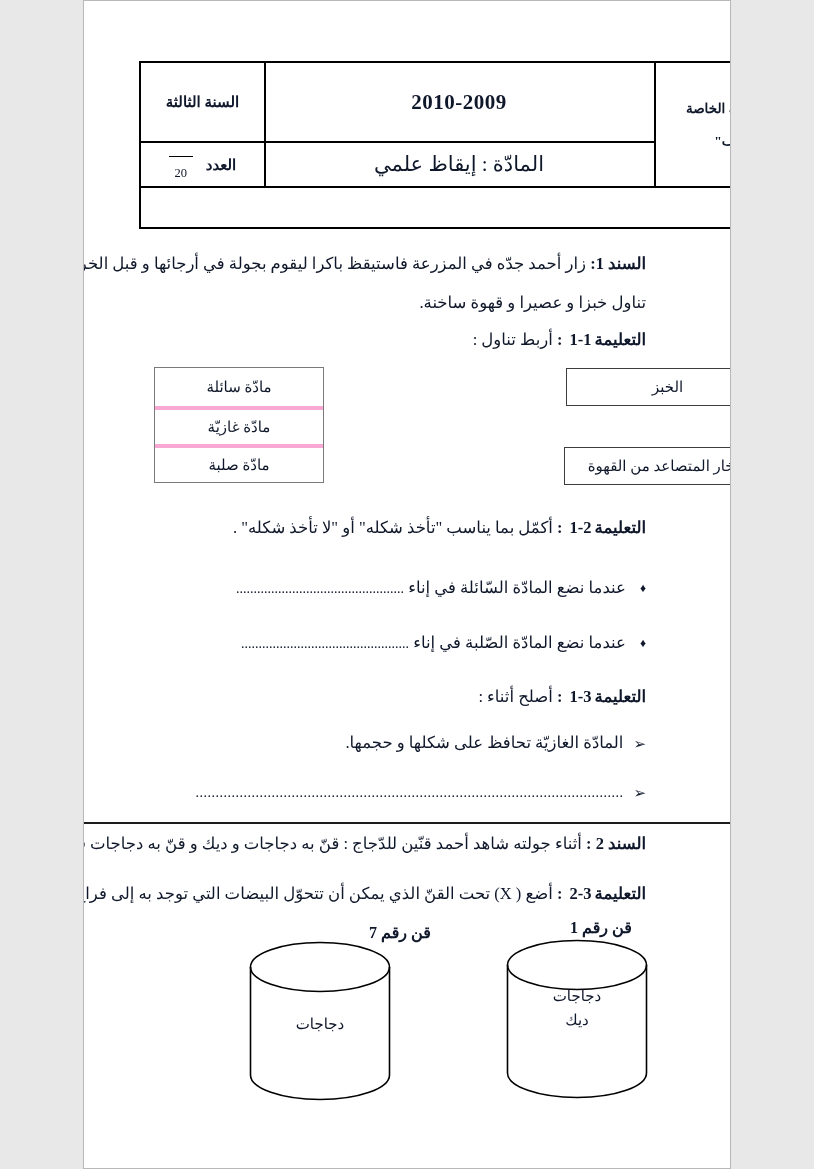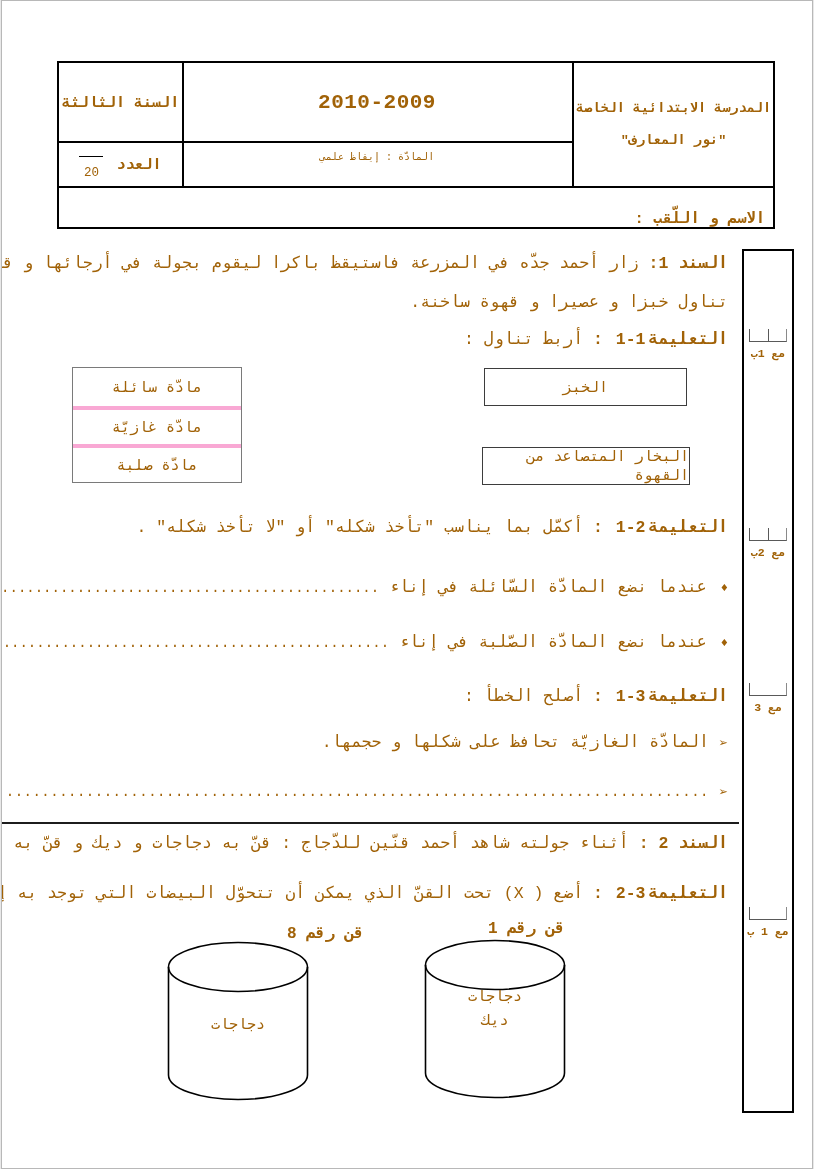--- a/index.html
+++ b/index.html
@@ -1,40 +1,40 @@
 <!DOCTYPE html>
 <html lang="ar"><head>
 <meta charset="utf-8">
 <style>
   html,body{margin:0;padding:0;background:#e8e8e8;}
   *{box-sizing:border-box;}
   .page{
     position:relative;
-    width:812px;height:1169px;
+    width:648px;height:1169px;
     margin:0 auto;
     background:#fff;
     border:1px solid #b8b8b8;
-    font-family:Liberation Mono, monospace;
-    color:#a16207;
+    font-family:Liberation Serif, serif;
+    color:#0f172a;
     overflow:hidden;
   }
   
   .htable{position:absolute;left:55px;top:60px;width:718px;height:168px;border:2px solid #000;}
   .htable .vline,.htable .hline{position:absolute;background:#000;}
   .vl1{left:123px;top:0;width:2px;height:123px;}
   .vl2{left:513px;top:0;width:2px;height:123px;}
   .hl1{left:0;top:78px;width:513px;height:2px;}
   .hl2{left:0;top:123px;width:714px;height:2px;}
   .hcell{position:absolute;display:flex;align-items:center;justify-content:center;direction:rtl;text-align:center;}
   .cell-grade{left:0;top:0;width:123px;height:78px;font-weight:bold;font-size:15px;}
   .cell-year{left:125px;top:0;width:386px;height:78px;font-weight:bold;font-size:21px;letter-spacing:.5px;}
   .cell-school{left:515px;top:0;width:199px;height:123px;flex-direction:column;font-weight:bold;font-size:13.5px;line-height:2.3;}
   .cell-count{left:0;top:80px;width:123px;height:43px;gap:13px;}
   .cell-count .lbl{font-weight:bold;font-size:15px;}
-  .cell-subject{left:125px;top:72px;width:386px;height:43px;font-size:10px;}
+  .cell-subject{left:125px;top:80px;width:386px;height:43px;font-size:21px;}
   .cell-name{left:0;top:125px;width:714px;height:39px;justify-content:flex-start;align-items:flex-start;font-weight:bold;font-size:15.5px;padding:21px 8px 0 0;}
   .frac{display:inline-flex;flex-direction:column;align-items:center;}
   .frac-bar{width:24px;height:8px;border-bottom:1.5px solid #000;}
   .frac-num{font-size:12.5px;padding-top:9px;}
   
   .sidebar{position:absolute;left:740px;top:248px;width:52px;height:864px;border:2px solid #000;background:#fff;}
   .marker{position:absolute;left:0;width:100%;}
   .bracket{position:relative;margin:0 auto;width:38px;height:13px;border-left:1.5px solid #595959;border-right:1.5px solid #8a8a8a;border-bottom:1.5px solid #595959;}
   .bracket .mid{position:absolute;left:50%;top:0;bottom:0;border-left:1.5px solid #595959;}
   .marker-label{margin-top:4px;text-align:center;font-weight:bold;font-size:11.5px;direction:rtl;white-space:nowrap;}
@@ -122,34 +122,34 @@
   </div>
   <div class="rbox rbox-a">الخبز</div>
   <div class="rbox rbox-b">البخار المتصاعد من القهوة</div>
 
   <div class="tline" style="top:516px"><span class="b">التعليمة</span><bdo dir="ltr" class="hnum">1-2</bdo><span class="b"> : </span><span>أكمّل بما يناسب "تأخذ شكله" أو "لا تأخذ شكله" .</span></div>
 
   <div class="tline" style="top:631px"><span class="dia">♦</span><span>عندما نضع المادّة الصّلبة في إناء</span> <span class="dots">................................................</span></div>
 
   <div class="tline" style="top:576px"><span class="dia">♦</span><span>عندما نضع المادّة السّائلة في إناء</span> <span class="dots">................................................</span></div>
 
-  <div class="tline" style="top:685px"><span class="b">التعليمة</span><bdo dir="ltr" class="hnum">1-3</bdo><span class="b"> : </span><span>أصلح الخطأ :</span></div>
+  <div class="tline" style="top:685px"><span class="b">التعليمة</span><bdo dir="ltr" class="hnum">1-3</bdo><span class="b"> : </span><span>أصلح أثناء :</span></div>
 
   <div class="tline" style="top:731px"><span class="arrowb">➢</span><span>المادّة الغازيّة تحافظ على شكلها و حجمها.</span></div>
 
   <div class="tline" style="top:780px"><span class="arrowb">➢</span><span class="dots">...........................................................................................................</span></div>
 
   <div class="separator"></div>
 
   <div class="tline" style="top:832px"><span class="b">السند 2 :</span><span> أثناء جولته شاهد أحمد قنّين للدّجاج : قنّ به دجاجات و ديك و قنّ به دجاجات فقط.</span></div>
 
   <div class="tline" style="top:882px"><span class="b">التعليمة</span><bdo dir="ltr" class="hnum">2-3</bdo><span class="b"> : </span><span>أضع ‎(X )‎ تحت القنّ الذي يمكن أن تتحوّل البيضات التي توجد به إلى فراخ</span></div>
 
   <div class="coop-label" style="left:486px;top:917px">قن رقم 1</div>
-  <div class="coop-label" style="left:285px;top:922px">قن رقم 8</div>
+  <div class="coop-label" style="left:285px;top:922px">قن رقم 7</div>
 
   <svg class="cyl" style="left:422px;top:938px" width="142" height="160" viewBox="0 0 142 160">
     <ellipse cx="71" cy="26" rx="69.5" ry="24.5" fill="#ffffff" stroke="#000" stroke-width="1.6"></ellipse>
     <line x1="1.5" y1="26" x2="1.5" y2="134" stroke="#000" stroke-width="1.6"></line>
     <line x1="140.5" y1="26" x2="140.5" y2="134" stroke="#000" stroke-width="1.6"></line>
     <path d="M1.5,134 A69.5,24.5 0 0 0 140.5,134" fill="none" stroke="#000" stroke-width="1.6"></path>
   </svg>
   <div class="coop-text" style="left:422px;top:986px;width:142px">دجاجات</div>
   <div class="coop-text" style="left:422px;top:1010px;width:142px">ديك</div>
 

